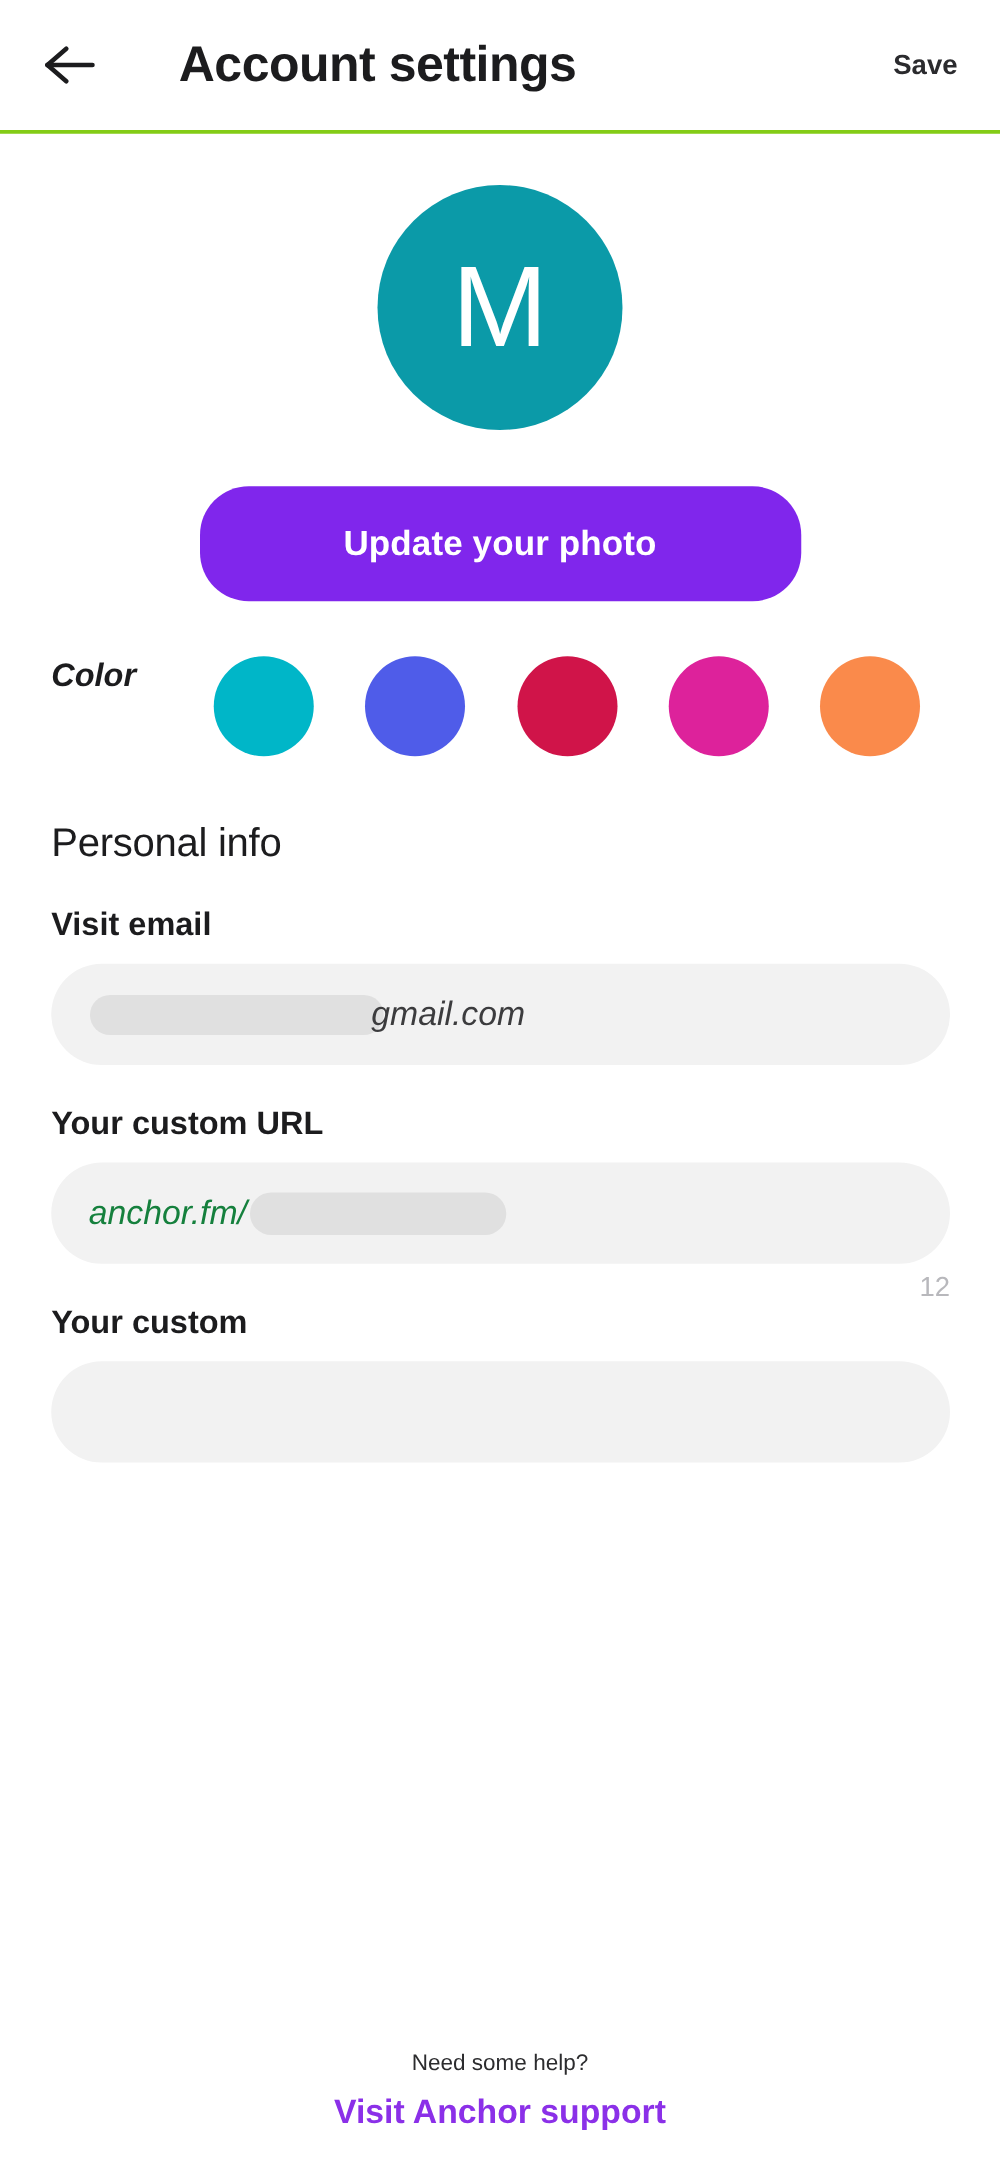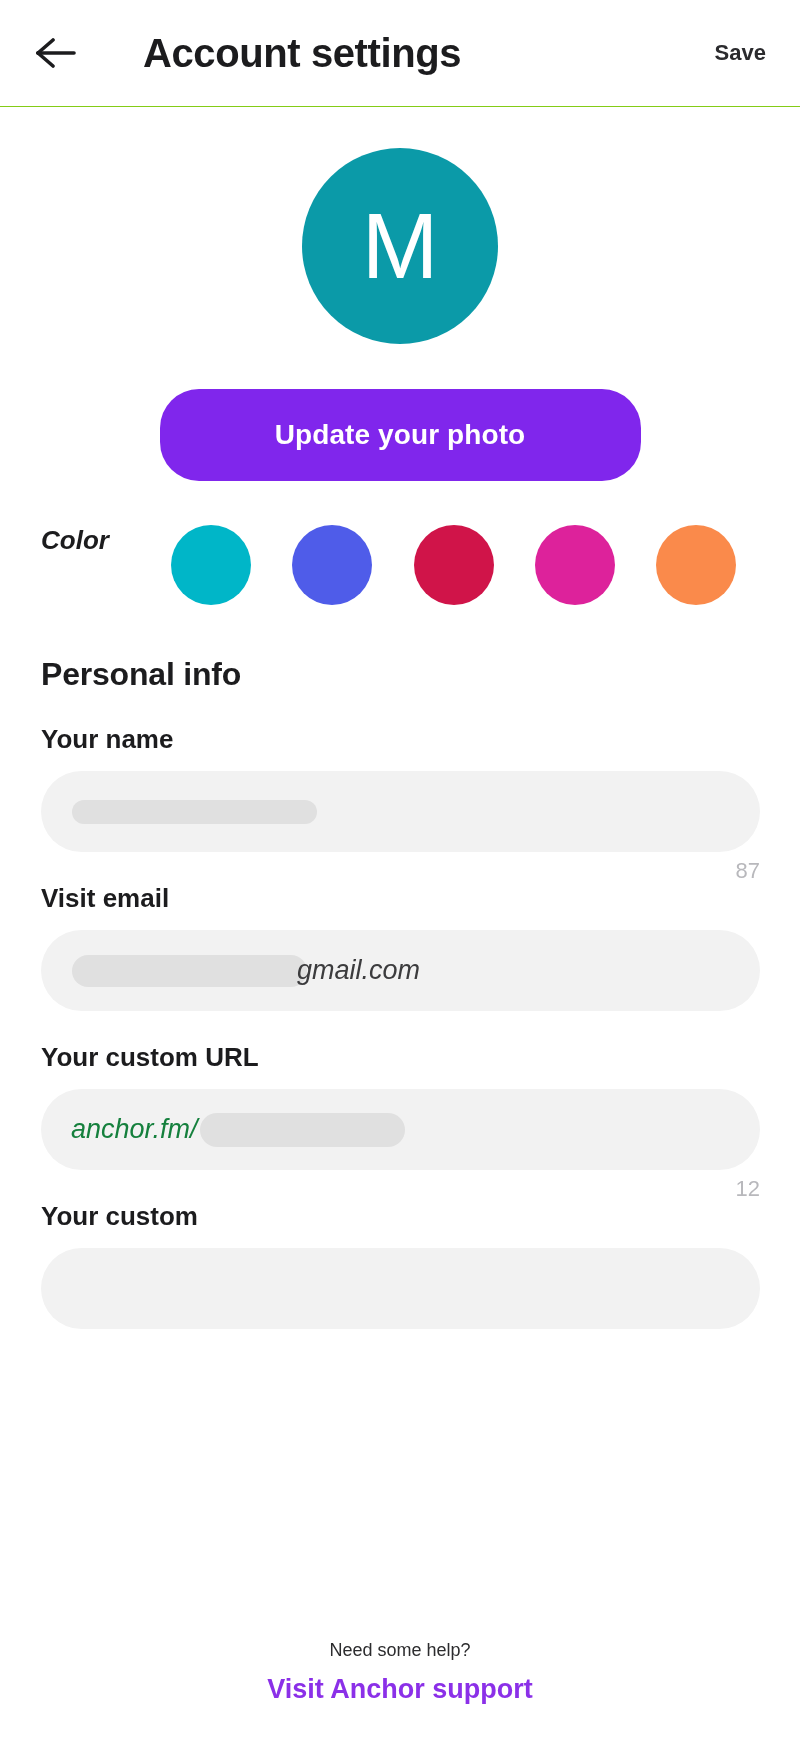--- a/index.html
+++ b/index.html
@@ -19,21 +19,21 @@
     background: #ffffff;
     overflow: hidden;
   }
 
   
   .header {
     position: relative;
     height: 107px;
     width: 100%;
     background: #ffffff;
-    border-bottom: 1px solid #84cc16;
+    border-bottom: 3px solid #84cc16;
     display: flex;
     align-items: center;
   }
 
   .back-button {
     position: absolute;
     left: 30px;
     top: 50%;
     transform: translateY(-50%);
     width: 52px;
@@ -151,21 +151,21 @@
     border-radius: 50%;
     cursor: pointer;
     border: none;
     padding: 0;
     flex: 0 0 auto;
   }
 
   
   .section-title {
     font-size: 32px;
-    font-weight: 700;
+    font-weight: 400;
     color: #1c1c1e;
     margin: 51px 0 0 41px;
     letter-spacing: -0.2px;
   }
 
   
   .field {
     margin-top: 31px;
     padding: 0 40px 0 41px;
     position: relative;
@@ -280,27 +280,20 @@
       <button class="swatch" style="background: rgb(0, 182, 200);"></button>
       <button class="swatch" style="background: rgb(79, 92, 233);"></button>
       <button class="swatch" style="background: rgb(208, 20, 73);"></button>
       <button class="swatch" style="background: rgb(221, 34, 155);"></button>
       <button class="swatch" style="background: rgb(250, 138, 75);"></button>
     </div>
   </div>
 
   <div class="section-title">Personal info</div>
 
-  <div class="field">
-    <span class="field-label">Your name</span>
-    <div class="field-input">
-      <span class="redact redact-name"></span>
-    </div>
-    <span class="counter">87</span>
-  </div>
 
   <div class="field">
     <span class="field-label">Visit email</span>
     <div class="field-input">
       <span class="redact redact-email"></span>
       <span class="field-text">gmail.com</span>
     </div>
   </div>
 
   <div class="field">

